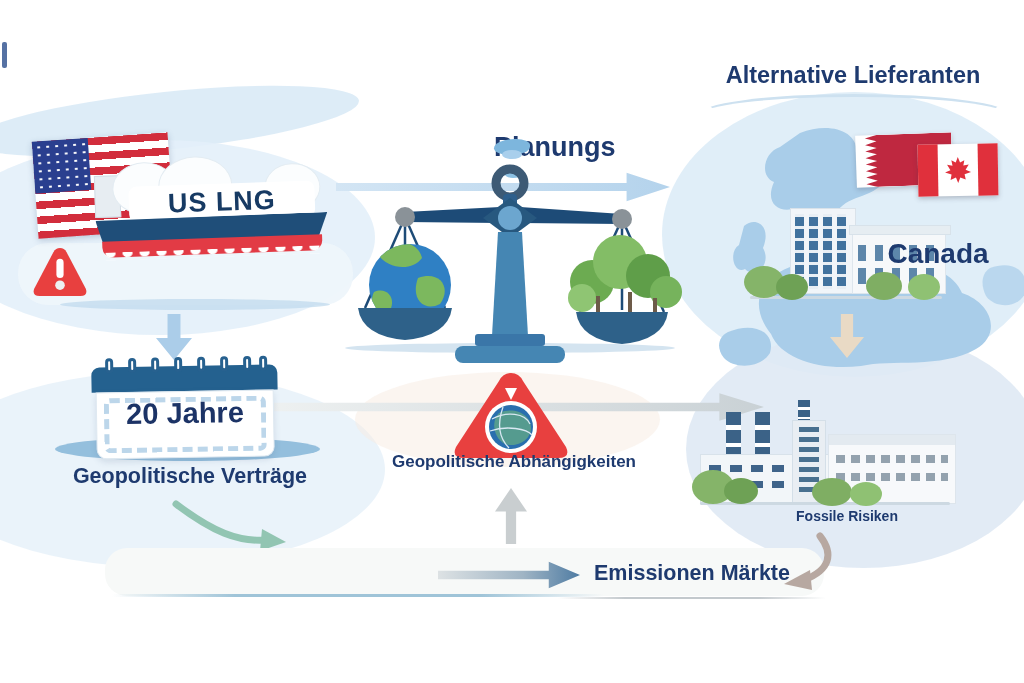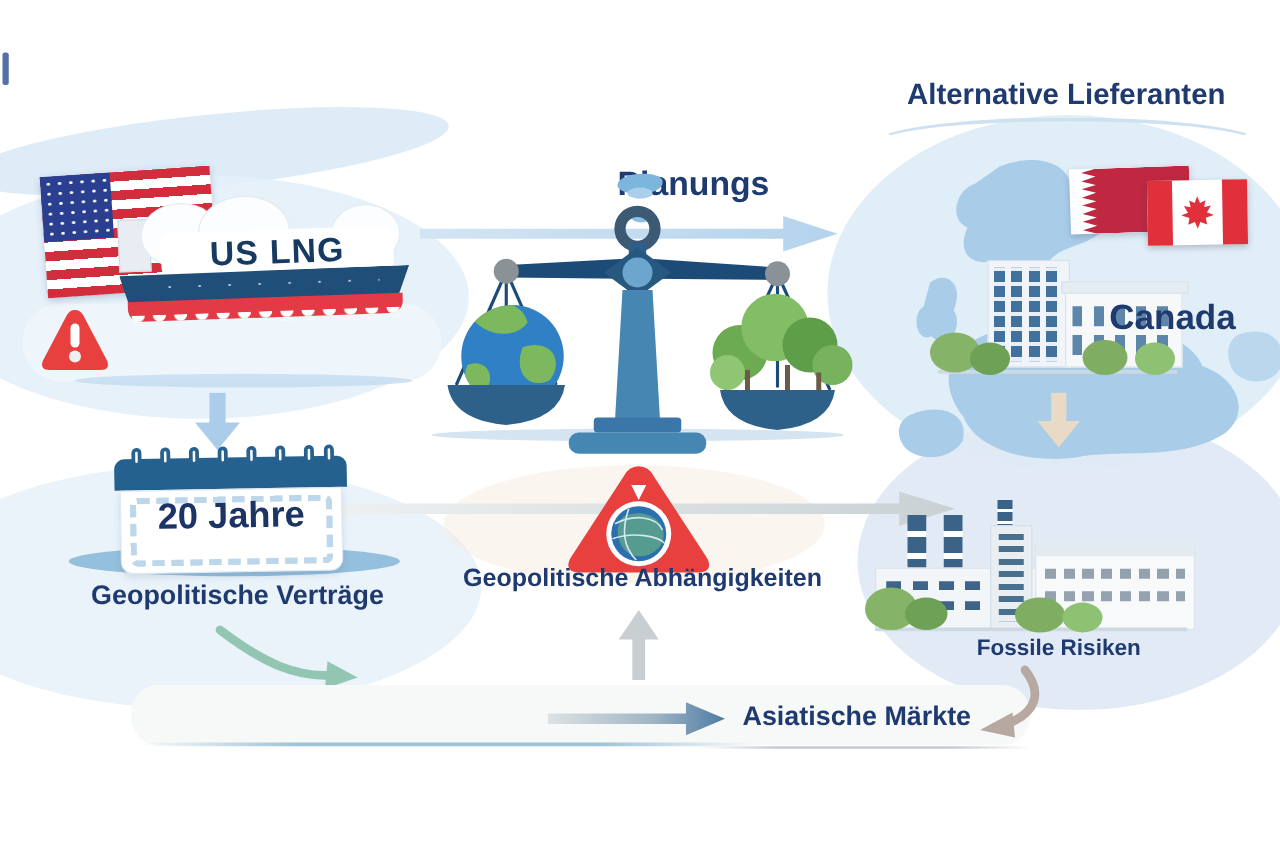--- a/index.html
+++ b/index.html
@@ -259,21 +259,21 @@
     <polygon points="58,20 70,20 64,32" fill="#ffffff"></polygon>
     <circle cx="64" cy="59" r="26" fill="#ffffff"></circle>
     <circle cx="64" cy="59" r="22" fill="#2a6fae"></circle>
     <path d="M52 45 C68 38 84 47 84 60 C84 72 70 80 58 76 C46 70 44 52 52 45 Z" fill="#5aa08c" opacity=".9"></path>
     <g stroke="#d8e8f2" stroke-width="1.3" fill="none">
       <path d="M45 51 C60 43 78 45 83 56"></path>
       <path d="M43 63 C60 57 80 61 85 67"></path>
       <path d="M56 39 C50 56 52 70 62 80"></path>
     </g>
   </svg>
-  <div class="txt center" style="left:366px;top:452px;width:296px;font-size:20px;">Geopolitische Abhängigkeiten</div>
+  <div class="txt center" style="left:366px;top:452px;width:296px;font-size:17px;">Geopolitische Abhängigkeiten</div>
 
   <div class="cal">
     <div class="head"></div>
     <span class="ring" style="left:14px;"></span>
     <span class="ring" style="left:37px;"></span>
     <span class="ring" style="left:60px;"></span>
     <span class="ring" style="left:83px;"></span>
     <span class="ring" style="left:106px;"></span>
     <span class="ring" style="left:129px;"></span>
     <span class="ring" style="left:152px;"></span>
@@ -306,27 +306,27 @@
         <div class="band"></div>
         <i style="top:20px;"></i>
         <i style="top:38px;"></i>
       </div>
     <div class="bush" style="left:-8px;top:58px;width:42px;height:34px;background:#85b469;"></div>
     <div class="bush" style="left:24px;top:66px;width:34px;height:26px;background:#6ea155;"></div>
     <div class="bush" style="left:112px;top:66px;width:40px;height:28px;background:#7fae63;"></div>
     <div class="bush" style="left:150px;top:70px;width:32px;height:24px;background:#8fc173;"></div>
     <div class="groundline" style="left:0;top:90px;width:250px;"></div>
   </div>
-  <div class="txt center" style="left:742px;top:508px;width:210px;font-size:18px;">Fossile Risiken</div>
+  <div class="txt center" style="left:742px;top:508px;width:210px;font-size:14px;">Fossile Risiken</div>
 
   <svg style="left:742px;top:532px;z-index:5;" width="96" height="60" viewBox="0 0 96 60">
     <path d="M78 4 C92 22 88 38 62 48" stroke="#b7a8a1" stroke-width="7" fill="none" stroke-linecap="round"></path>
     <polygon points="68,38 42,52 70,58" fill="#b7a8a1"></polygon>
   </svg>
 
   <div class="band1"></div>
   <div class="band2"></div>
   <div class="arr arr-right-bottom"></div>
-  <div class="txt" style="left:594px;top:561px;font-size:21.5px;">Asiatische Märkte</div>
+  <div class="txt" style="left:594px;top:561px;font-size:21.5px;">Emissionen Märkte</div>
   <div class="ul1"></div>
   <div class="ul2"></div>
 
 </div>
 
 </body></html>

